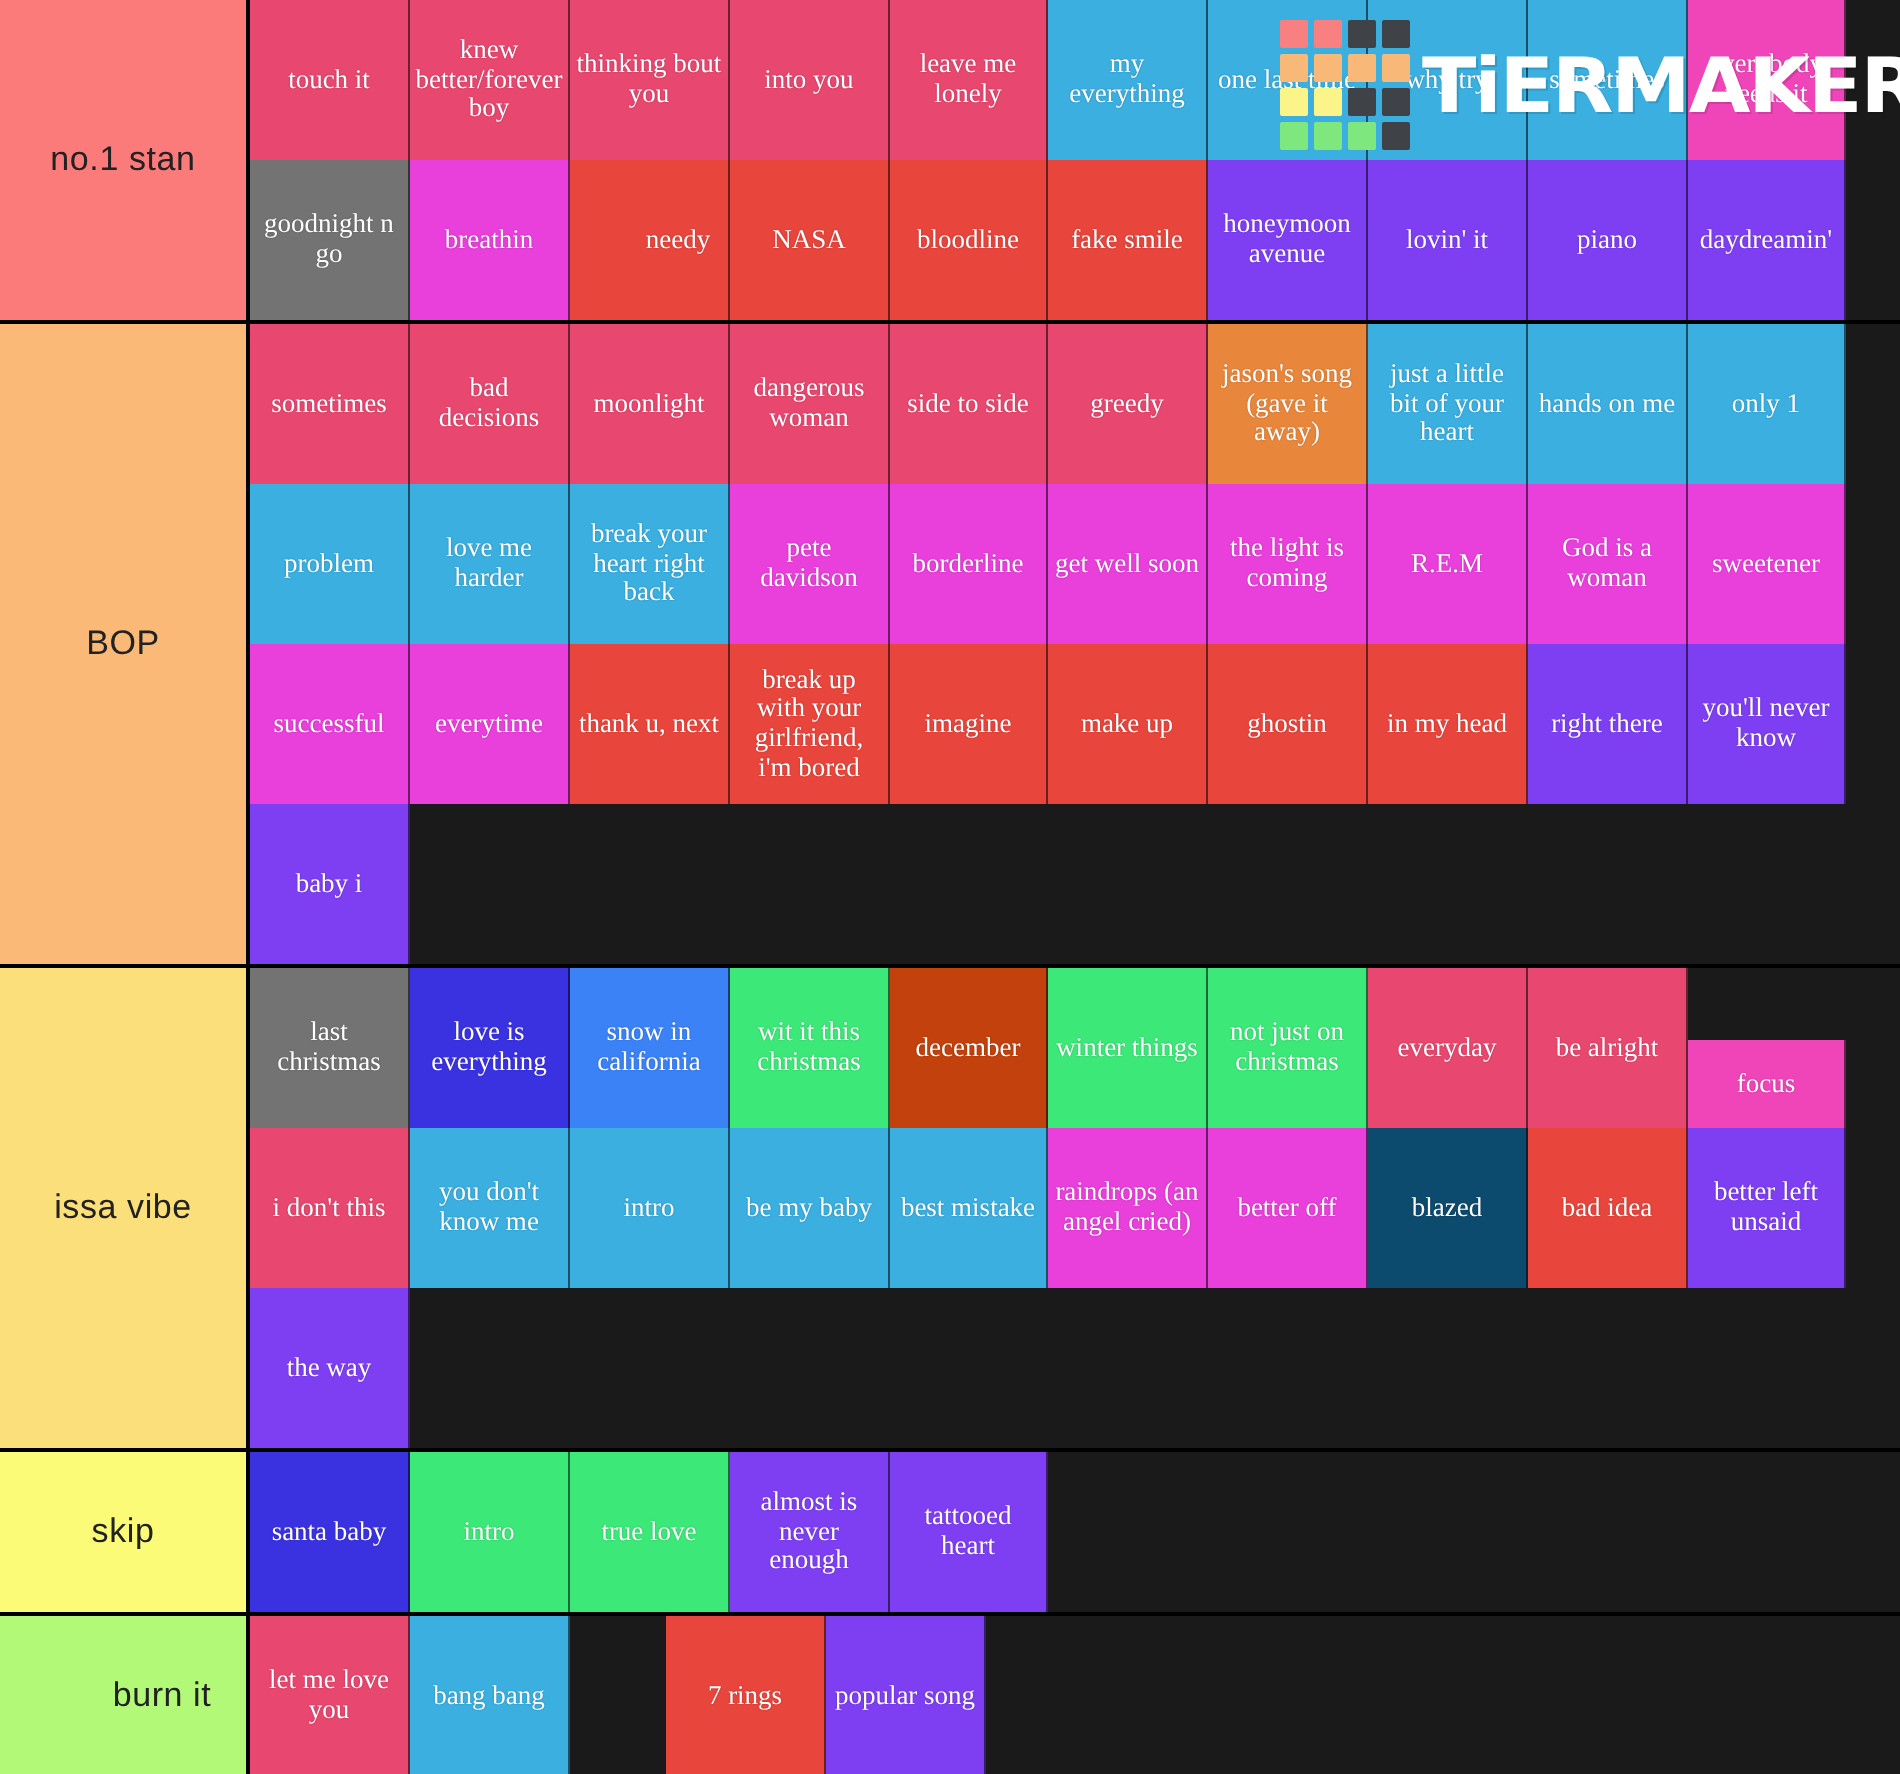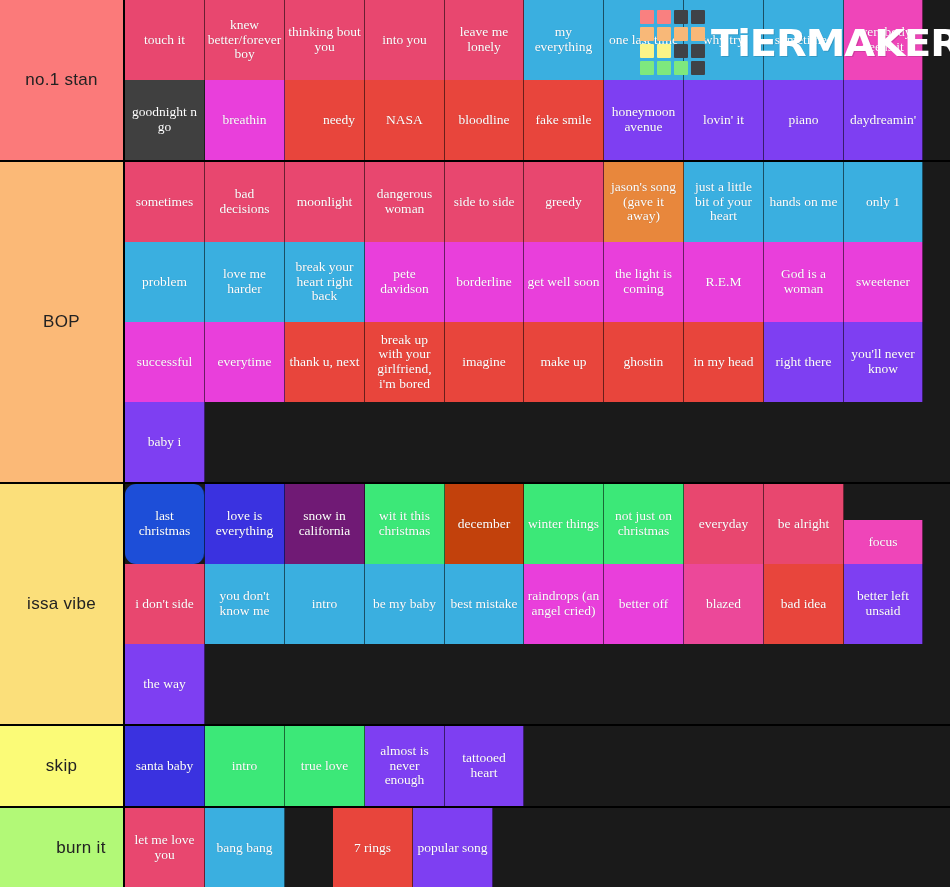--- a/index.html
+++ b/index.html
@@ -121,21 +121,21 @@
           <div class="item" style="background: rgb(232, 71, 111); flex: 0 0 80px; width: 80px;">into you</div>
           <div class="item" style="background: rgb(232, 71, 111); flex: 0 0 79px; width: 79px;">leave me lonely</div>
           <div class="item" style="background: rgb(58, 175, 224); flex: 0 0 80px; width: 80px;">my everything</div>
           <div class="item" style="background: rgb(58, 175, 224); flex: 0 0 80px; width: 80px;">one last time</div>
           <div class="item" style="background: rgb(58, 175, 224); flex: 0 0 80px; width: 80px;">why try</div>
           <div class="item" style="background: rgb(58, 175, 224); flex: 0 0 80px; width: 80px;">sometimes</div>
           <div class="item" style="background: rgb(239, 69, 185); flex: 0 0 79px; width: 79px;">everybody needs it</div>
           <div class="item spacer" style="flex: 1 1 auto;"></div>
         </div>
         <div class="item-row">
-          <div class="item" style="background: #404040; flex: 0 0 80px; width: 80px;">goodnight n go</div>
+          <div class="item" style="background: #737373; flex: 0 0 80px; width: 80px;">goodnight n go</div>
           <div class="item" style="background: rgb(233, 63, 219); flex: 0 0 80px; width: 80px;">breathin</div>
           <div class="item" style="background: rgb(232, 69, 60); flex: 0 0 80px; width: 80px; padding-left: 32px;">needy</div>
           <div class="item" style="background: rgb(232, 69, 60); flex: 0 0 80px; width: 80px;">NASA</div>
           <div class="item" style="background: rgb(232, 69, 60); flex: 0 0 79px; width: 79px;">bloodline</div>
           <div class="item" style="background: rgb(232, 69, 60); flex: 0 0 80px; width: 80px;">fake smile</div>
           <div class="item" style="background: rgb(126, 63, 242); flex: 0 0 80px; width: 80px;">honeymoon avenue</div>
           <div class="item" style="background: rgb(126, 63, 242); flex: 0 0 80px; width: 80px;">lovin' it</div>
           <div class="item" style="background: rgb(126, 63, 242); flex: 0 0 80px; width: 80px;">piano</div>
           <div class="item" style="background: rgb(126, 63, 242); flex: 0 0 79px; width: 79px;">daydreamin'</div>
           <div class="item spacer" style="flex: 1 1 auto;"></div>
@@ -187,41 +187,41 @@
         <div class="item-row">
           <div class="item" style="background: rgb(126, 63, 242); flex: 0 0 80px; width: 80px;">baby i</div>
           <div class="item spacer" style="flex: 1 1 auto;"></div>
         </div>
       </div>
     </div>
     <div class="tier-row">
       <div class="tier-label" style="background: rgb(251, 223, 122);">issa vibe</div>
       <div class="tier-body">
         <div class="item-row">
-          <div class="item" style="background: #1d4ed8; flex: 0 0 80px; width: 80px; border-radius: 11px;">last christmas</div>
+          <div class="item" style="background: #737373; flex: 0 0 80px; width: 80px;">last christmas</div>
           <div class="item" style="background: rgb(58, 50, 224); flex: 0 0 80px; width: 80px;">love is everything</div>
-          <div class="item" style="background: #701a75; flex: 0 0 80px; width: 80px;">snow in california</div>
+          <div class="item" style="background: #3b82f6; flex: 0 0 80px; width: 80px;">snow in california</div>
           <div class="item" style="background: rgb(60, 232, 120); flex: 0 0 80px; width: 80px;">wit it this christmas</div>
           <div class="item" style="background: #c2410c; flex: 0 0 79px; width: 79px;">december</div>
           <div class="item" style="background: rgb(60, 232, 120); flex: 0 0 80px; width: 80px;">winter things</div>
           <div class="item" style="background: rgb(60, 232, 120); flex: 0 0 80px; width: 80px;">not just on christmas</div>
           <div class="item" style="background: rgb(232, 71, 111); flex: 0 0 80px; width: 80px;">everyday</div>
           <div class="item" style="background: rgb(232, 71, 111); flex: 0 0 80px; width: 80px;">be alright</div>
           <div class="item" style="background: rgb(239, 69, 185); flex: 0 0 79px; width: 79px; margin-top: 36px;">focus</div>
           <div class="item spacer" style="flex: 1 1 auto;"></div>
         </div>
         <div class="item-row">
-          <div class="item" style="background: rgb(232, 71, 111); flex: 0 0 80px; width: 80px;">i don't side</div>
+          <div class="item" style="background: rgb(232, 71, 111); flex: 0 0 80px; width: 80px;">i don't this</div>
           <div class="item" style="background: rgb(58, 175, 224); flex: 0 0 80px; width: 80px;">you don't know me</div>
           <div class="item" style="background: rgb(58, 175, 224); flex: 0 0 80px; width: 80px;">intro</div>
           <div class="item" style="background: rgb(58, 175, 224); flex: 0 0 80px; width: 80px;">be my baby</div>
           <div class="item" style="background: rgb(58, 175, 224); flex: 0 0 79px; width: 79px;">best mistake</div>
           <div class="item" style="background: rgb(233, 63, 219); flex: 0 0 80px; width: 80px;">raindrops (an angel cried)</div>
           <div class="item" style="background: rgb(233, 63, 219); flex: 0 0 80px; width: 80px;">better off</div>
-          <div class="item" style="background: #ec4899; flex: 0 0 80px; width: 80px;">blazed</div>
+          <div class="item" style="background: #0c4a6e; flex: 0 0 80px; width: 80px;">blazed</div>
           <div class="item" style="background: rgb(232, 69, 60); flex: 0 0 80px; width: 80px;">bad idea</div>
           <div class="item" style="background: rgb(126, 63, 242); flex: 0 0 79px; width: 79px;">better left unsaid</div>
           <div class="item spacer" style="flex: 1 1 auto;"></div>
         </div>
         <div class="item-row">
           <div class="item" style="background: rgb(126, 63, 242); flex: 0 0 80px; width: 80px;">the way</div>
           <div class="item spacer" style="flex: 1 1 auto;"></div>
         </div>
       </div>
     </div>

